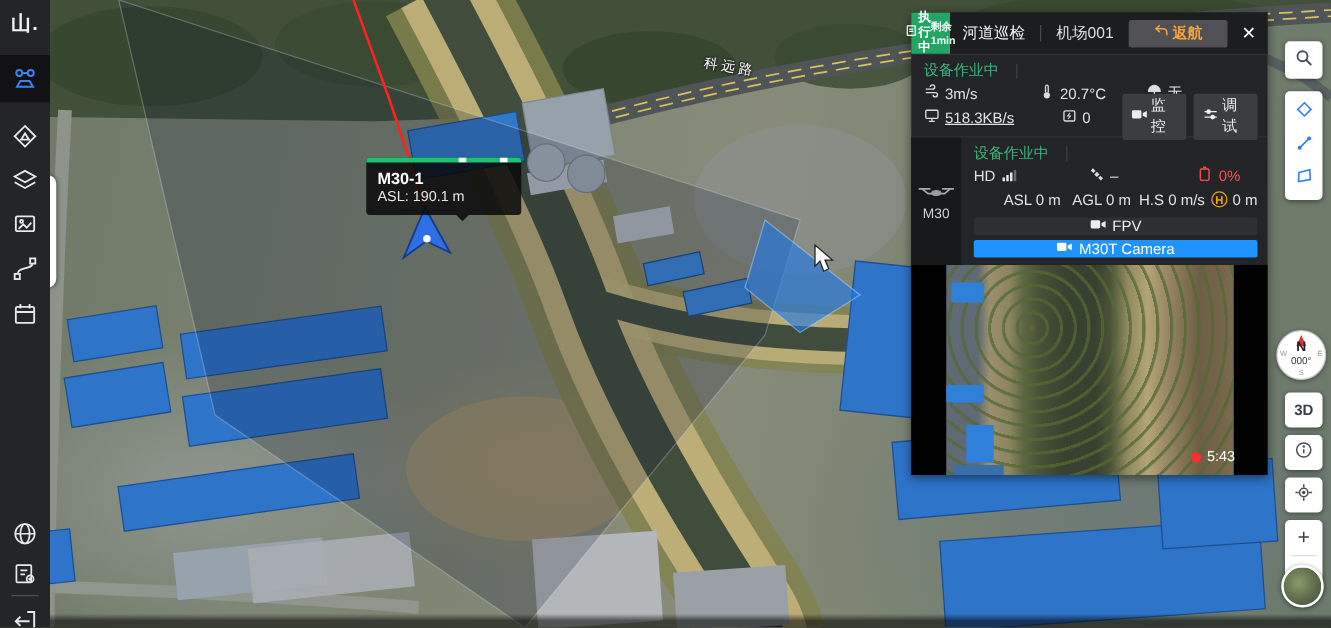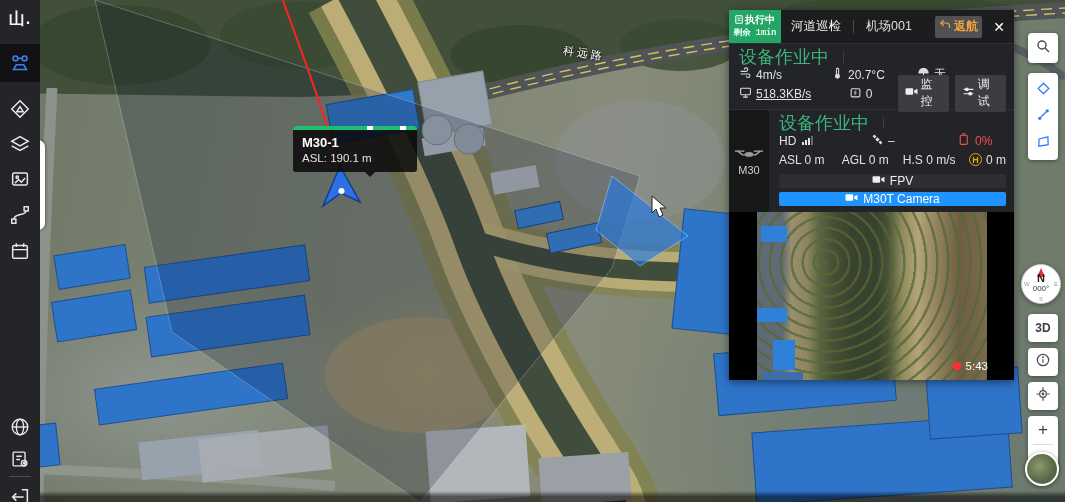--- a/index.html
+++ b/index.html
@@ -42,41 +42,41 @@
   .sb-divider { position:absolute; left:9px; width:22px; height:1px; background:#4a4c50; }
 
   #expand-tab { position:absolute; left:28px; top:140px; width:17px; height:90px; background:#fff;
     border-radius:0 7px 7px 0; z-index:29; display:flex; align-items:center; justify-content:center;
     color:#5f6368; font-size:12px; cursor:pointer; box-shadow:1px 0 3px rgba(0,0,0,.35); }
 
   
   #panel { position:absolute; left:729px; top:10px; width:285px; z-index:20;
     background:#232427; box-shadow:0 2px 8px rgba(0,0,0,.5); font-size:12px; color:#e2e2e2; }
   .p-header { display:flex; align-items:center; height:33px; background:#1c1d1f; }
-  .badge { width:52px; height:33px; background:#23a566; display:flex; flex-direction:column;
-    align-items:center; justify-content:center; color:#fff; flex:none; cursor:pointer;font-family:Liberation Mono, monospace; }
+  .badge { width:31px; height:33px; background:#23a566; display:flex; flex-direction:row;
+    align-items:center; justify-content:center; color:#fff; flex:none; cursor:pointer; }
   .badge .b1 { font-size:10px; font-weight:bold; line-height:12px; display:flex; align-items:center; gap:2px; }
   .badge .b2 { font-size:8.5px; line-height:11px; color:#eafff3; font-weight:bold; }
   .p-mission { margin-left:10px; font-size:12.5px; color:#f2f2f2; }
   .p-vdiv { width:1px; height:13px; background:#4b4b4e; margin:0 12px; }
   .p-device { font-size:12.5px; color:#dedede; flex:1; }
   .btn-return { display:flex; align-items:center; gap:3px; background:#515155; border-radius:2px;
-    padding:2px 4px 3px; color:#f2a33c; font-size:12px; font-weight:bold; cursor:pointer; }
+    padding:2px 20px 3px; color:#f2a33c; font-size:12px; font-weight:bold; cursor:pointer; }
   .btn-close { width:26px; text-align:center; color:#fff; font-size:14px; cursor:pointer; margin:0 2px 0 4px; }
 
   .p-section { display:flex; border-top:1px solid #303134; }
   .p-side { width:40px; background:#17181a; display:flex; flex-direction:column; align-items:center;
     justify-content:center; gap:2px; flex:none; color:#cfcfcf; font-size:11px; padding:4px 0; }
   .p-content { flex:1; padding:4px 8px 6px 10px; min-width:0; }
   .p-status { display:flex; align-items:center; height:17px; }
-  .p-status span { color:#3bb37c; font-size:18px; }
+  .p-status span { color:#3bb37c; font-size:12px; }
   .p-status .sline { width:1px; height:12px; background:#3e3f42; margin-left:14px; }
   .stat-row { display:flex; align-items:center; height:19px; }
   .stat { display:flex; align-items:center; gap:4px; white-space:nowrap; }
-  .w92 { width:92px; } .w86 { width:86px; } .w118 { width:118px;text-decoration:underline; } .w74 { width:74px; } .w72 { width:72px; } .w78 { width:78px; }
+  .w92 { width:92px; } .w86 { width:86px; } .w118 { width:118px;text-decoration:underline; } .w74 { width:74px;margin-left:24px; } .w72 { width:72px; } .w78 { width:78px; }
   .red { color:#ff4d4f; }
   .sig-bars { display:inline-flex; align-items:flex-end; gap:1px; margin-left:2px; }
   .sig-bars i { width:2px; background:#e6e6e6; display:block; }
   .homedot { display:inline-flex; width:13px; height:13px; border:1.5px solid #f0a800; border-radius:50%;
     color:#f0a800; font-size:9px; font-weight:bold; align-items:center; justify-content:center; }
   .mini-btn { display:flex; align-items:center; gap:3px; background:#3c3d40; border-radius:2px;
     padding:1px 7px 2px; color:#ededed; cursor:pointer; margin-left:6px; font-size:12px; }
   .cam-row { display:flex; gap:4px; margin-top:5px;flex-direction:column; }
   .cam-btn { height:19px; display:flex; align-items:center; justify-content:center; gap:5px;
     font-size:12px; cursor:pointer; border-radius:2px; }
@@ -351,21 +351,21 @@
             <i class="sline"></i>
         </div>
         <div class="stat-row">
           <div class="stat w92">
             <span>
               <svg width="13" height="13" viewBox="0 0 24 24" fill="none" stroke="#dcdcdc" stroke-width="2">
                 <path d="M3 8 h10 a3.2 3.2 0 1 0 -3.2 -3.2"></path>
                   <path d="M3 13 h14 a3.2 3.2 0 1 1 -3.2 3.2"></path>
               </svg>
             </span>
-            <span>4m/s</span>
+            <span>3m/s</span>
           </div>
           <div class="stat w86">
             <span>
               <svg width="13" height="13" viewBox="0 0 24 24" fill="none" stroke="#dcdcdc" stroke-width="2">
                 <path d="M10 4 a2 2 0 0 1 4 0 v9"></path>
                   <path d="M10 4 v9"></path>
                   <circle cx="12" cy="17" r="3.6" fill="#dcdcdc"></circle>
               </svg>
             </span>
             <span>20.7°C</span>

